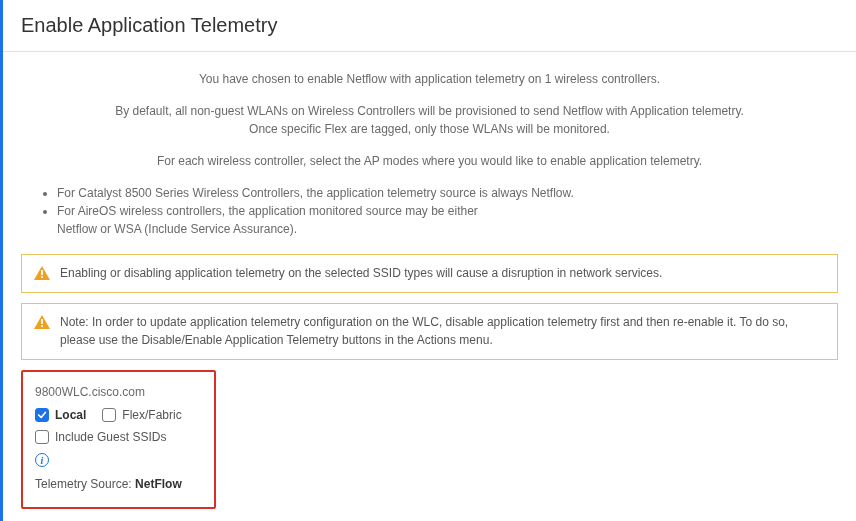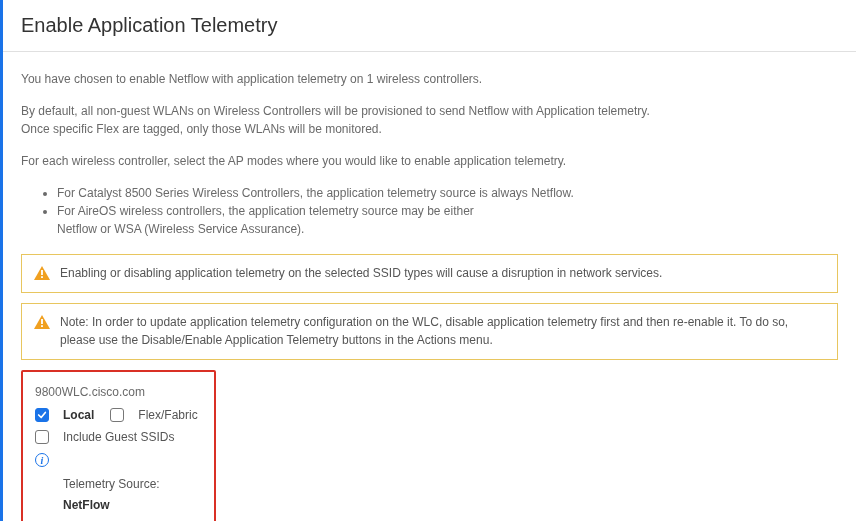--- a/index.html
+++ b/index.html
@@ -25,20 +25,21 @@
     font-weight: 400;
     color: #333;
   }
   .content {
     padding: 18px 18px 16px 18px;
   }
   .para {
     margin: 0 0 14px 0;
     line-height: 1.5;
     color: #6a6a6a;
+    text-align: center;
   }
   .para p { margin: 0; }
   ul.bullets {
     margin: 0 0 16px 0;
     padding-left: 36px;
     color: #6a6a6a;
     line-height: 1.5;
   }
   ul.bullets li { margin: 0; }
   .alert {
@@ -75,21 +76,21 @@
   }
   .cb-row {
     display: flex;
     align-items: center;
     gap: 16px;
     margin: 2px 0;
   }
   .cb {
     display: inline-flex;
     align-items: center;
-    gap: 14px;
+    gap: 6px;
     cursor: pointer;
   }
   .cb .box {
     width: 14px; height: 14px;
     border: 1.5px solid #777;
     border-radius: 3px;
     display: inline-flex;
     align-items: center;
     justify-content: center;
     background: #fff;
@@ -108,21 +109,21 @@
     border-radius: 50%;
     color: #1a73e8;
     font-size: 10px;
     font-weight: 700;
     align-items: center;
     justify-content: center;
     font-family: Georgia, serif;
     font-style: italic;
     margin-top: 4px;
   }
-  .src-line { margin-top: 4px; color: #555; margin-left: 28px; }
+  .src-line { margin-top: 4px; color: #555; }
   .src-line .val { font-weight: 700; color: #333; }
 </style>
 </head>
 <body>
 
 <div class="page">
 
   <div class="header">
     <h1>Enable Application Telemetry</h1>
   </div>
@@ -138,22 +139,22 @@
       <p>Once specific Flex are tagged, only those WLANs will be monitored.</p>
     </div>
 
     <div class="para">
       <p>For each wireless controller, select the AP modes where you would like to enable application telemetry.</p>
     </div>
 
     <ul class="bullets">
       <li>For Catalyst 8500 Series Wireless Controllers, the application telemetry source is always Netflow.</li>
       <li>
-        <span>For AireOS wireless controllers, the application telemetry source may be either</span><br>
-        <span>Netflow or WSA (Wireless Service Assurance).</span>
+        <span>For AireOS wireless controllers, the application monitored source may be either</span><br>
+        <span>Netflow or WSA (Include Service Assurance).</span>
       </li>
     </ul>
 
     <div class="alert">
       <span class="warn-icon">
         <svg viewBox="0 0 16 14">
             <path d="M8 0 L16 14 L0 14 Z" fill="#f0a020"></path>
             <rect x="7.1" y="4" width="1.8" height="5" fill="#fff"></rect>
             <rect x="7.1" y="10.2" width="1.8" height="1.8" fill="#fff"></rect>
           </svg>

